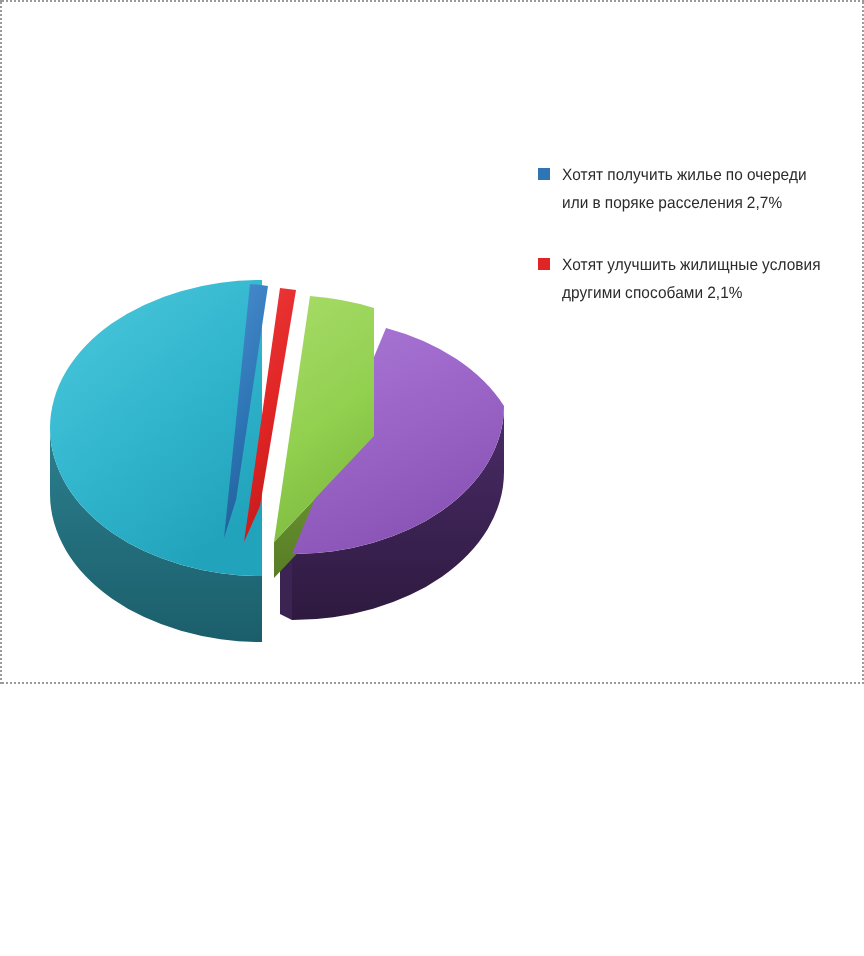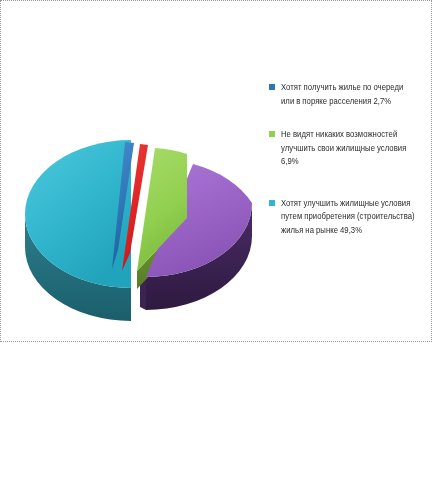--- a/index.html
+++ b/index.html
@@ -205,26 +205,22 @@
     </svg>
   </div>
 
   <div id="legend">
 
     <div class="legend-item">
       <span class="legend-swatch" style="background:#2E75B6"></span>
       <span class="legend-label">Хотят получить жилье по очереди или в поряке расселения 2,7%</span>
     </div>
 
-
-    <div class="legend-item" style="margin-top:20px">
-      <span class="legend-swatch" style="background:#92D050"></span>
-      <span class="legend-label">Не видят никаких возможностей улучшить свои жилищные условия 6,9%</span>
+    <div class="legend-item" style="margin-top:18px">
+      <span class="legend-swatch" style="background:#E02424"></span>
+      <span class="legend-label">Хотят улучшить жилищные условия другими способами 2,1%</span>
     </div>
 
 
-    <div class="legend-item" style="margin-top:28px">
-      <span class="legend-swatch" style="background:#31B6CE"></span>
-      <span class="legend-label">Хотят улучшить жилищные условия путем приобретения (строительства) жилья на рынке 49,3%</span>
-    </div>
+
 
   </div>
 </div>
 
 </body></html>

